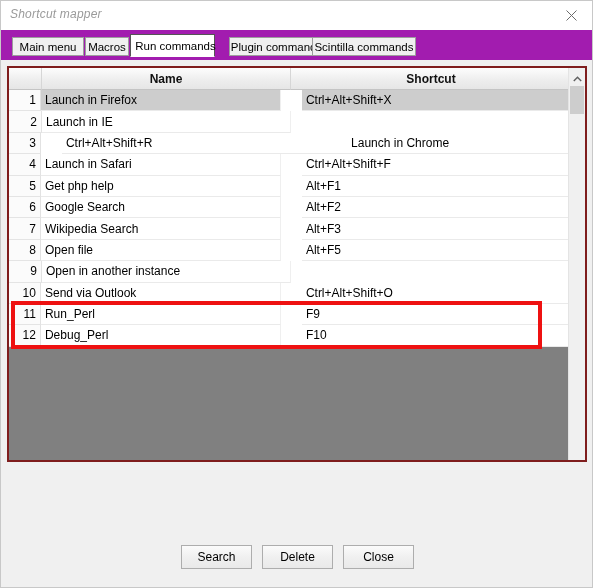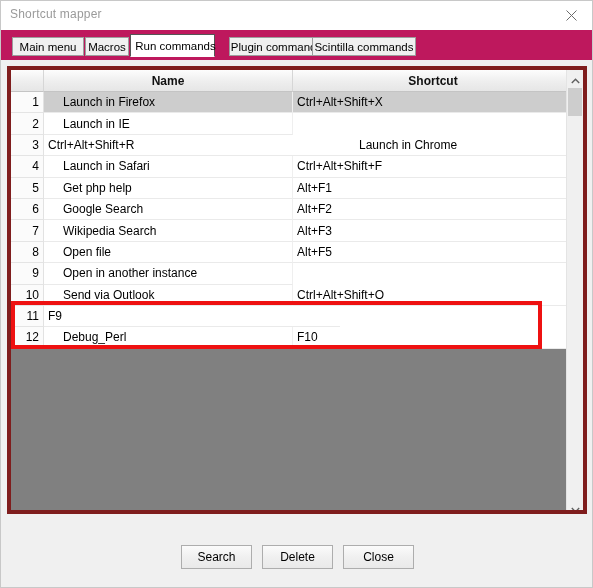--- a/index.html
+++ b/index.html
@@ -33,41 +33,42 @@
     border-bottom: 1px solid #ffffff;
   }
   .titlebar-text {
     position: absolute;
     left: 9px;
     top: 6px;
     font-size: 12px;
     color: #9a9a9a;
     letter-spacing: 0.2px;
     white-space: nowrap;
+    font-style: italic;
   }
   .close-btn {
     position: absolute;
     right: 0; top: 0;
     width: 46px;
     height: 28px;
     display: flex;
     align-items: center;
     justify-content: center;
     cursor: default;
   }
   .close-btn svg { display: block; }
 
   
   .tabstrip {
     position: absolute;
     left: 0;
     top: 29px;
     width: 593px;
     height: 30px;
-    background: #be185d;
+    background: #a21caf;
   }
   .tab {
     position: absolute;
     top: 7px;
     height: 19px;
     background: #f0f0f0;
     border: 1px solid #9d9d9d;
     border-bottom: 1px solid #9d9d9d;
     font-size: 11.5px;
     color: #000000;
@@ -86,23 +87,23 @@
     border-bottom: 1px solid #ffffff;
     z-index: 3;
   }
 
   
   .listview {
     position: absolute;
     left: 6px;
     top: 65px;
     width: 580px;
-    height: 448px;
+    height: 396px;
     background: #808080;
-    border: 4px solid #7f1d1d;
+    border: 2px solid #7f1d1d;
     box-sizing: border-box;
     overflow: hidden;
   }
   .lv-header {
     position: absolute;
     left: 0; top: 0;
     height: 22px;
     width: 578px;
     background: #f0f0f0;
     display: flex;
@@ -161,26 +162,27 @@
     width: 33px;
     justify-content: flex-end;
     padding-right: 4px;
     background: #fbfbfb;
     border-right: 1px solid #e2e2e2;
     border-bottom: 1px solid #e4e4e4;
     color: #000;
   }
   .cell-name {
     width: 249px;
-    padding-left: 19px;
+    padding-left: 4px;
     border-right: 1px solid #efefef;
   }
   .cell-short {
     width: 296px;
     padding-left: 4px;
+    margin-left: 21px;
   }
 
   
   .vscroll {
     position: absolute;
     right: 0; top: 0;
     width: 17px;
     height: 446px;
     background: #f0f0f0;
     border-left: 1px solid #e4e4e4;
@@ -320,20 +322,21 @@
           <div class="cell cell-num">9</div>
           <div class="cell cell-name">Open in another instance</div>
         </div>
         <div class="row">
           <div class="cell cell-num">10</div>
           <div class="cell cell-name">Send via Outlook</div>
           <div class="cell cell-short">Ctrl+Alt+Shift+O</div>
         </div>
         <div class="row">
           <div class="cell cell-num">11</div>
+          <div class="cell cell-name">Run_Perl</div>
           <div class="cell cell-short">F9</div>
         </div>
         <div class="row">
           <div class="cell cell-num">12</div>
           <div class="cell cell-name">Debug_Perl</div>
           <div class="cell cell-short">F10</div>
         </div>
       </div>
 
     <div class="vscroll">

